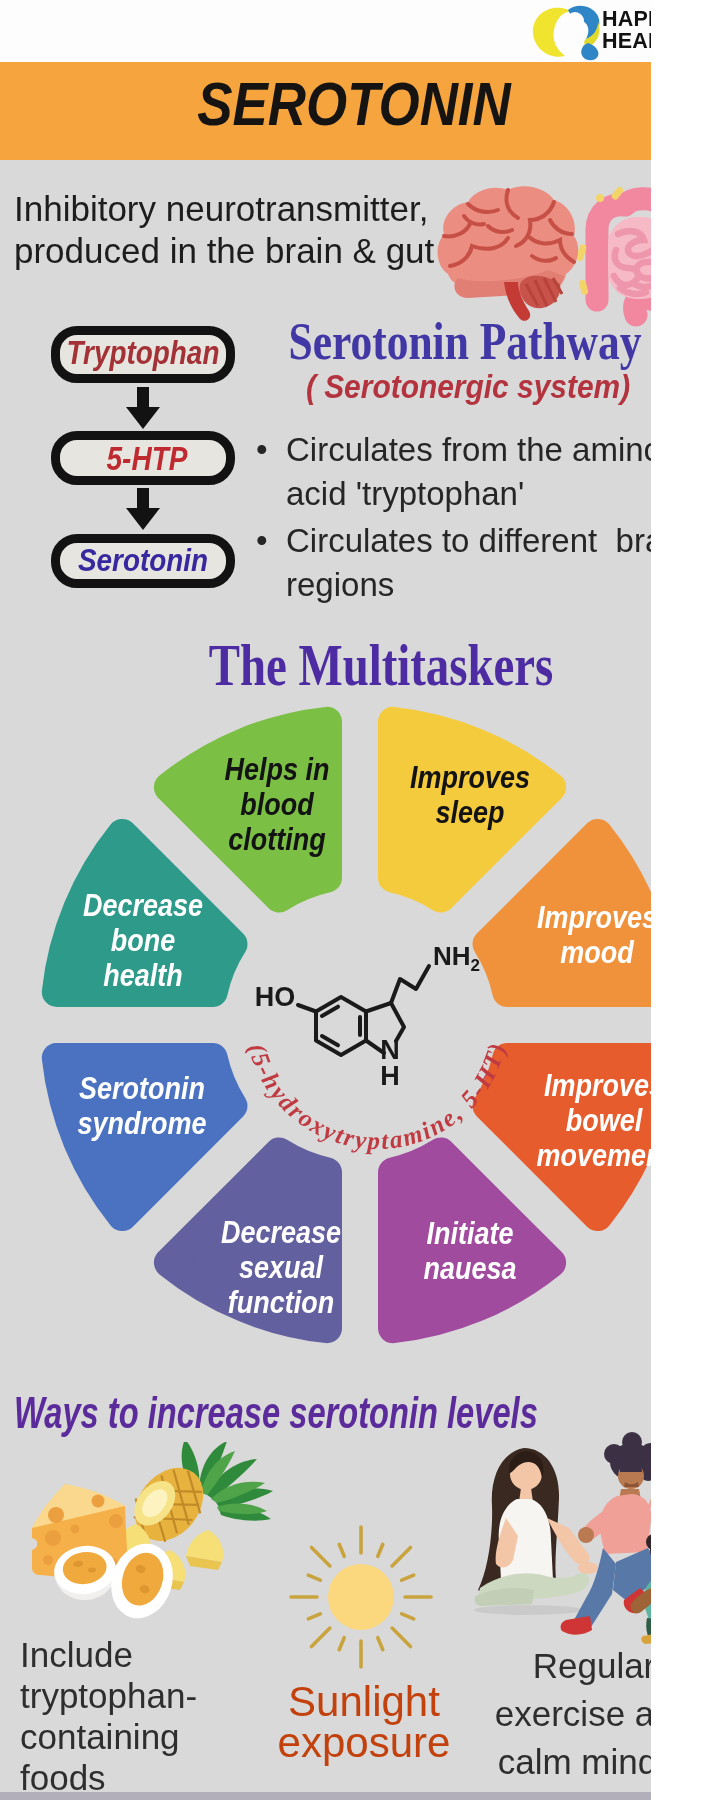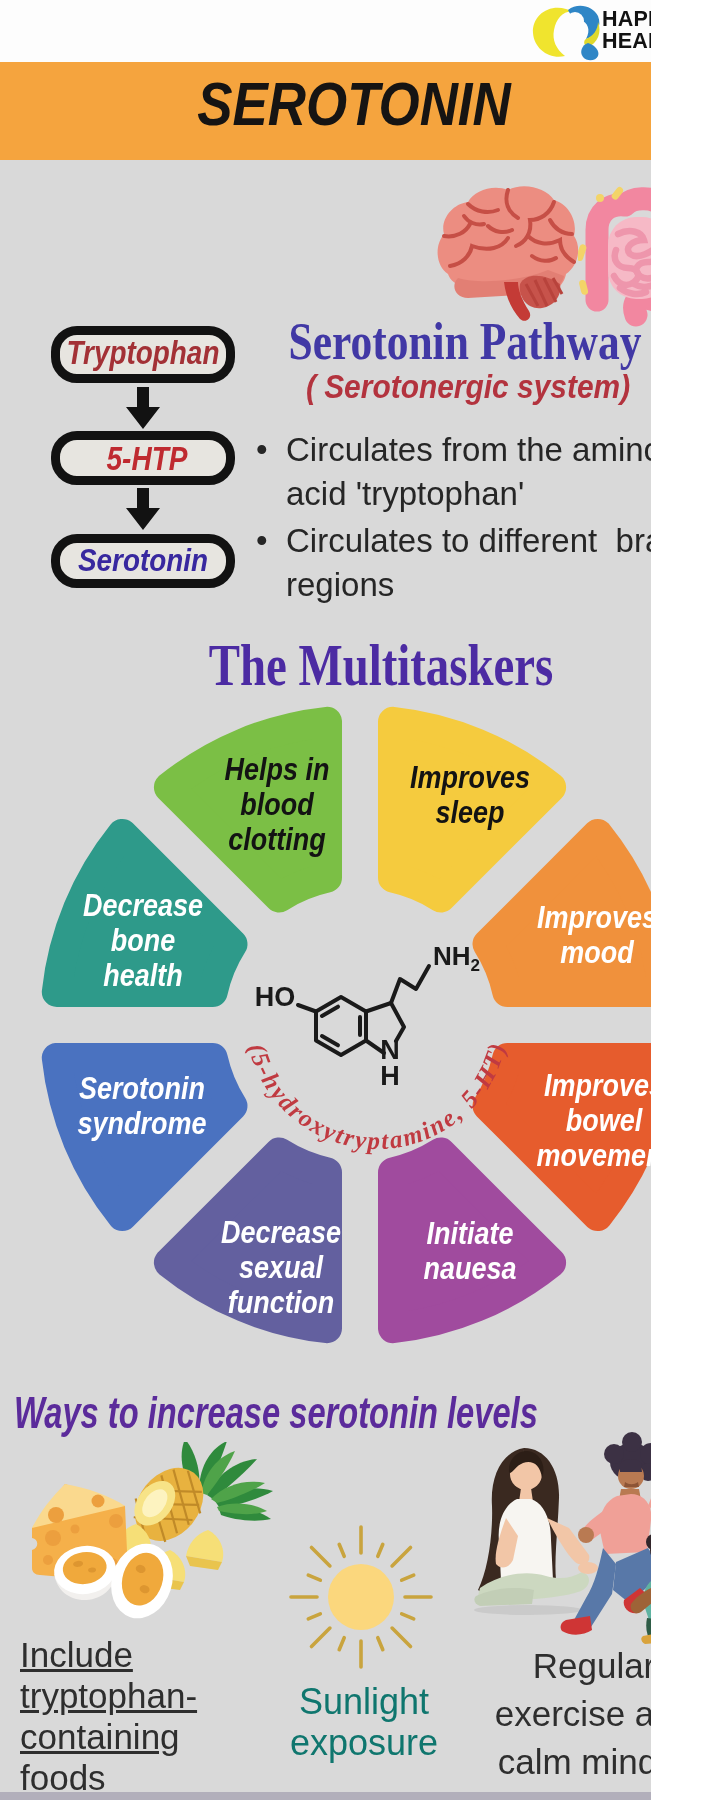--- a/index.html
+++ b/index.html
@@ -19,20 +19,21 @@
     <path d="M58,39 C65,36 70,30 70,22 C74,32 70,43 59,48 C56,45 55,41 58,39 Z" fill="#dfd92c"></path>
     <path d="M60,43 C67,45 72,51 70,56 C68,61 59,62 55,57 C51,52 54,45 60,43 Z" fill="#2f86c6"></path>
     <circle cx="47" cy="21" r="9" fill="#fdfdfd"></circle>
     <path d="M40,10 C36,13 34,18 34,23 C37,20 40,18 44,17 C42,15 41,13 40,10 Z" fill="#2f86c6" opacity="0.0"></path>
   </svg>
   <div class="abs" style="left:602px;top:9px;font-weight:bold;font-size:21.5px;line-height:21.5px;color:#121212;letter-spacing:0.2px;">HAPPIEST<br>HEALTH</div>
 
   <div class="abs" style="left:0;top:62px;width:720px;height:98px;background:#f5a43e;"></div>
   <div class="abs" style="left:354px;top:69px;font-size:61px;font-weight:bold;font-style:italic;color:#161413;transform:translateX(-50%) scaleX(0.867);white-space:nowrap;">SEROTONIN</div>
 
+  <div class="abs" style="left:14px;top:188px;font-size:35px;line-height:42px;color:#1d1d1d;">Inhibitory neurotransmitter,<br>produced in the brain &amp; gut</div>
 
   <svg class="abs" style="left:428px;top:182px;" width="156" height="146" viewBox="0 0 156 146">
     <path d="M20,92 C8,84 6,64 16,52 C12,38 24,22 40,20 C46,8 66,2 80,8 C96,0 118,6 126,18 C140,22 150,38 146,54 C154,66 150,84 138,92 C136,104 124,114 110,112 L38,104 C28,104 22,98 20,92 Z" fill="#ec8d81"></path>
     <path d="M30,96 C22,104 28,116 40,116 L108,112 C122,114 134,104 136,94 L120,88 C90,100 50,102 30,96 Z" fill="#e27f74"></path>
     <path d="M92,102 C90,116 100,128 114,126 C126,124 134,114 132,102 C118,92 98,90 92,102 Z" fill="#c7534b"></path>
     <g stroke="#b8433c" stroke-width="3" fill="none">
         <path d="M98,102 L110,124"></path>
         <path d="M107,98 L119,124"></path>
         <path d="M116,96 L128,120"></path>
         <path d="M125,96 L134,112"></path>
@@ -281,18 +282,18 @@
     <path d="M199,140 L213,140 L213,148 L199,148 Z" fill="#9e6337"></path>
     <path d="M193,146 C183,152 179,164 183,176 L187,188 L223,186 L225,160 C225,148 215,142 205,144 Z" fill="#5fb3a1"></path>
     <path d="M189,156 C181,160 173,166 169,172 C167,178 173,184 179,180 L191,170 Z" fill="#9e6337"></path>
     <path d="M223,154 C229,158 235,164 237,170 L227,178 L217,166 Z" fill="#9e6337"></path>
     <path d="M185,186 C183,196 185,204 189,210 L203,206 L199,188 Z" fill="#2e5c46"></path>
     <path d="M207,188 L225,186 C229,194 227,204 221,210 L207,206 Z" fill="#2e5c46"></path>
     <path d="M181,204 L201,200 L203,210 L183,212 C179,210 178,206 181,204 Z" fill="#d9a33c"></path>
     <path d="M223,202 L239,194 L245,202 L231,210 C226,210 222,206 223,202 Z" fill="#d9a33c"></path>
   </svg>
 
-  <div class="abs" style="left:20px;top:1634px;font-size:35px;line-height:41px;color:#2e2e2e;text-decoration:underline;">Include<br>tryptophan-<br>containing<br>foods</div>
-  <div class="abs ctr" style="left:364px;top:1681px;font-size:36px;line-height:41px;color:#0f766e;text-align:center;white-space:nowrap;">Sunlight<br>exposure</div>
+  <div class="abs" style="left:20px;top:1634px;font-size:35px;line-height:41px;color:#2e2e2e;">Include<br>tryptophan-<br>containing<br>foods</div>
+  <div class="abs ctr" style="left:364px;top:1681px;font-size:42px;line-height:41px;color:#c2410c;text-align:center;white-space:nowrap;">Sunlight<br>exposure</div>
   <div class="abs ctr" style="left:594px;top:1642px;font-size:35px;line-height:48px;color:#2e2e2e;text-align:center;white-space:nowrap;">Regular<br>exercise and<br>calm mind &amp;<br>body</div>
 
   <div class="abs" style="left:0;top:1792px;width:720px;height:8px;background:#b2afbb;"></div>
 </div>
 
 </body></html>

